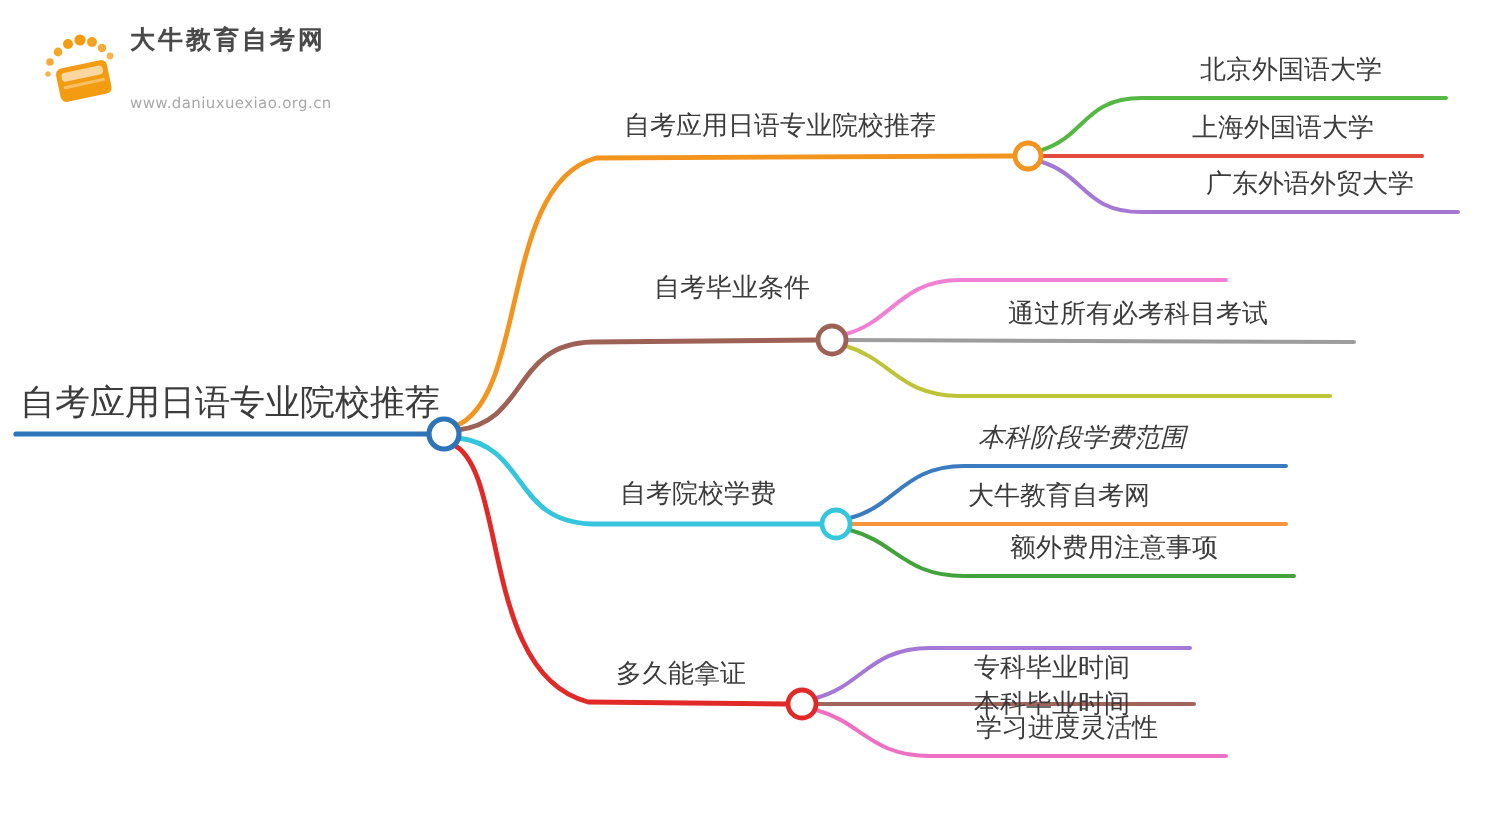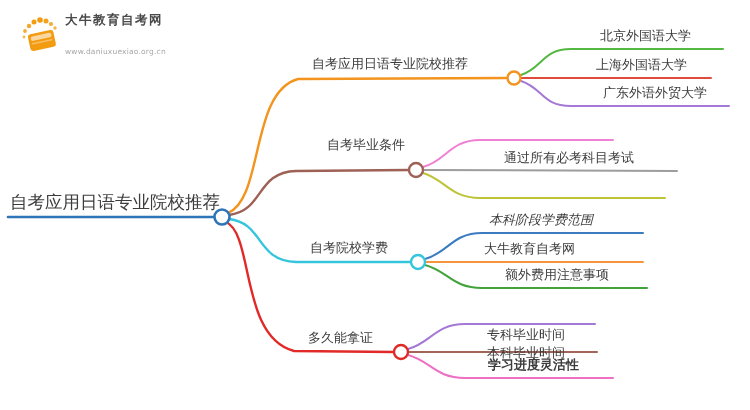--- a/index.html
+++ b/index.html
@@ -89,15 +89,15 @@
   <div class="label" style="left:504px;top:151px;">通过所有必考科目考试</div>
 
   <div class="label" style="left:310px;top:241px;">自考院校学费</div>
   <div class="label" style="left:489px;top:213px;font-style:italic;">本科阶段学费范围</div>
   <div class="label" style="left:484px;top:242px;">大牛教育自考网</div>
   <div class="label" style="left:505px;top:268px;">额外费用注意事项</div>
 
   <div class="label" style="left:308px;top:331px;">多久能拿证</div>
   <div class="label" style="left:487px;top:304px;margin-top:24px;">专科毕业时间</div>
   <div class="label" style="left:487px;top:324px;margin-top:22px;">本科毕业时间</div>
-  <div class="label" style="left:488px;top:358px;font-weight:bold;">学习进度灵活性</div>
+  <div class="label" style="left:488px;top:358px;">学习进度灵活性</div>
 
 </div>
 
 </body></html>

